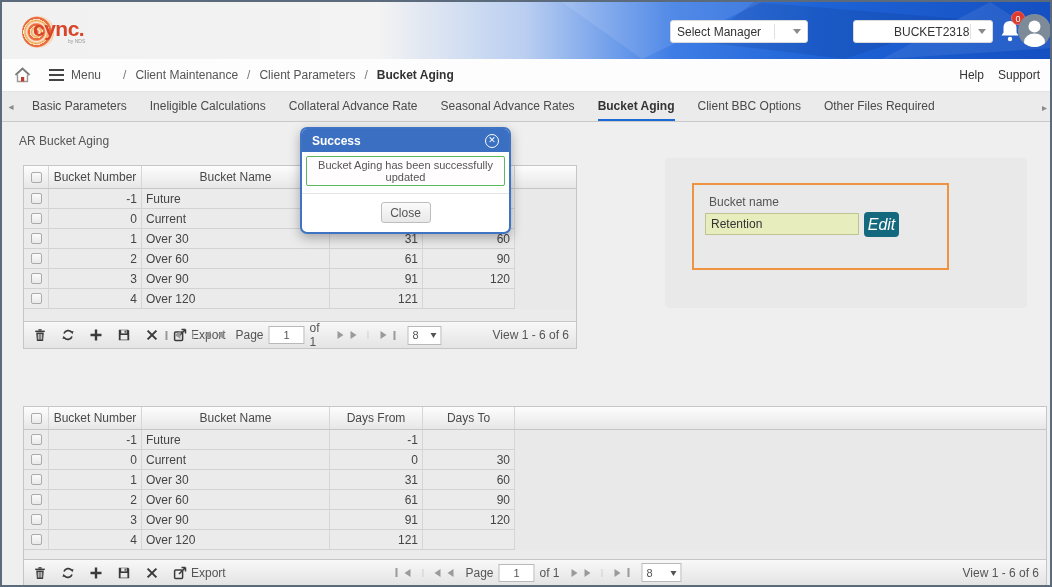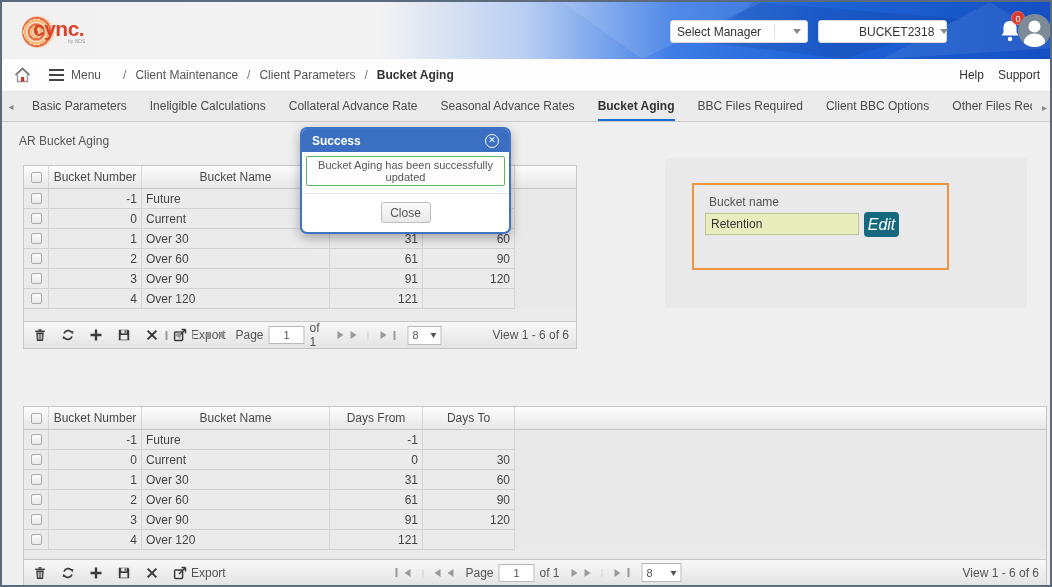--- a/index.html
+++ b/index.html
@@ -168,21 +168,21 @@
     <div class="logo">
       <div class="logo-rings"></div>
       <div class="logo-text">cync.</div>
       <div class="logo-sub">by NDS</div>
     </div>
     <div class="hdr-dd" style="left:668px;width:138px;">
       <span>Select Manager</span>
       <span class="dd-sep"></span>
       <span class="dd-caret"></span>
     </div>
-    <div class="hdr-dd" style="left:816px;width:129px;padding-left:40px;">
+    <div class="hdr-dd" style="left:851px;width:140px;padding-left:40px;">
       <span>BUCKET2318</span>
       <span class="dd-sep"></span>
       <span class="dd-caret"></span>
     </div>
     <svg class="bell" viewBox="0 0 22 24">
       <path d="M11 2 c4 0 6.5 2.8 6.5 6.5 v5 l2 3 h-17 l2 -3 v-5 C4.5 4.8 7 2 11 2 z" fill="#fff"></path>
       <circle cx="11" cy="20" r="2.2" fill="#fff"></circle>
     </svg>
     <div class="badge">0</div>
     <div class="avatar">
@@ -222,21 +222,20 @@
   </div>
 
   <div class="tabbar">
     <span class="tab-scroll">◂</span>
     <div class="tabs" id="tabs">
         <span class="tab">Basic Parameters</span>
         <span class="tab">Ineligible Calculations</span>
         <span class="tab">Collateral Advance Rate</span>
         <span class="tab">Seasonal Advance Rates</span>
         <span class="tab active">Bucket Aging</span>
-        <span class="tab">BBC Files Required</span>
         <span class="tab">Client BBC Options</span>
         <span class="tab">Other Files Required</span>
       </div>
   </div>
   <span class="tab-scroll-r">▸</span>
 
   <div class="section-title">AR Bucket Aging</div>
   <div class="grid" id="ar-grid">
       <div class="grid-header">
         <div class="gcell col-cb">

